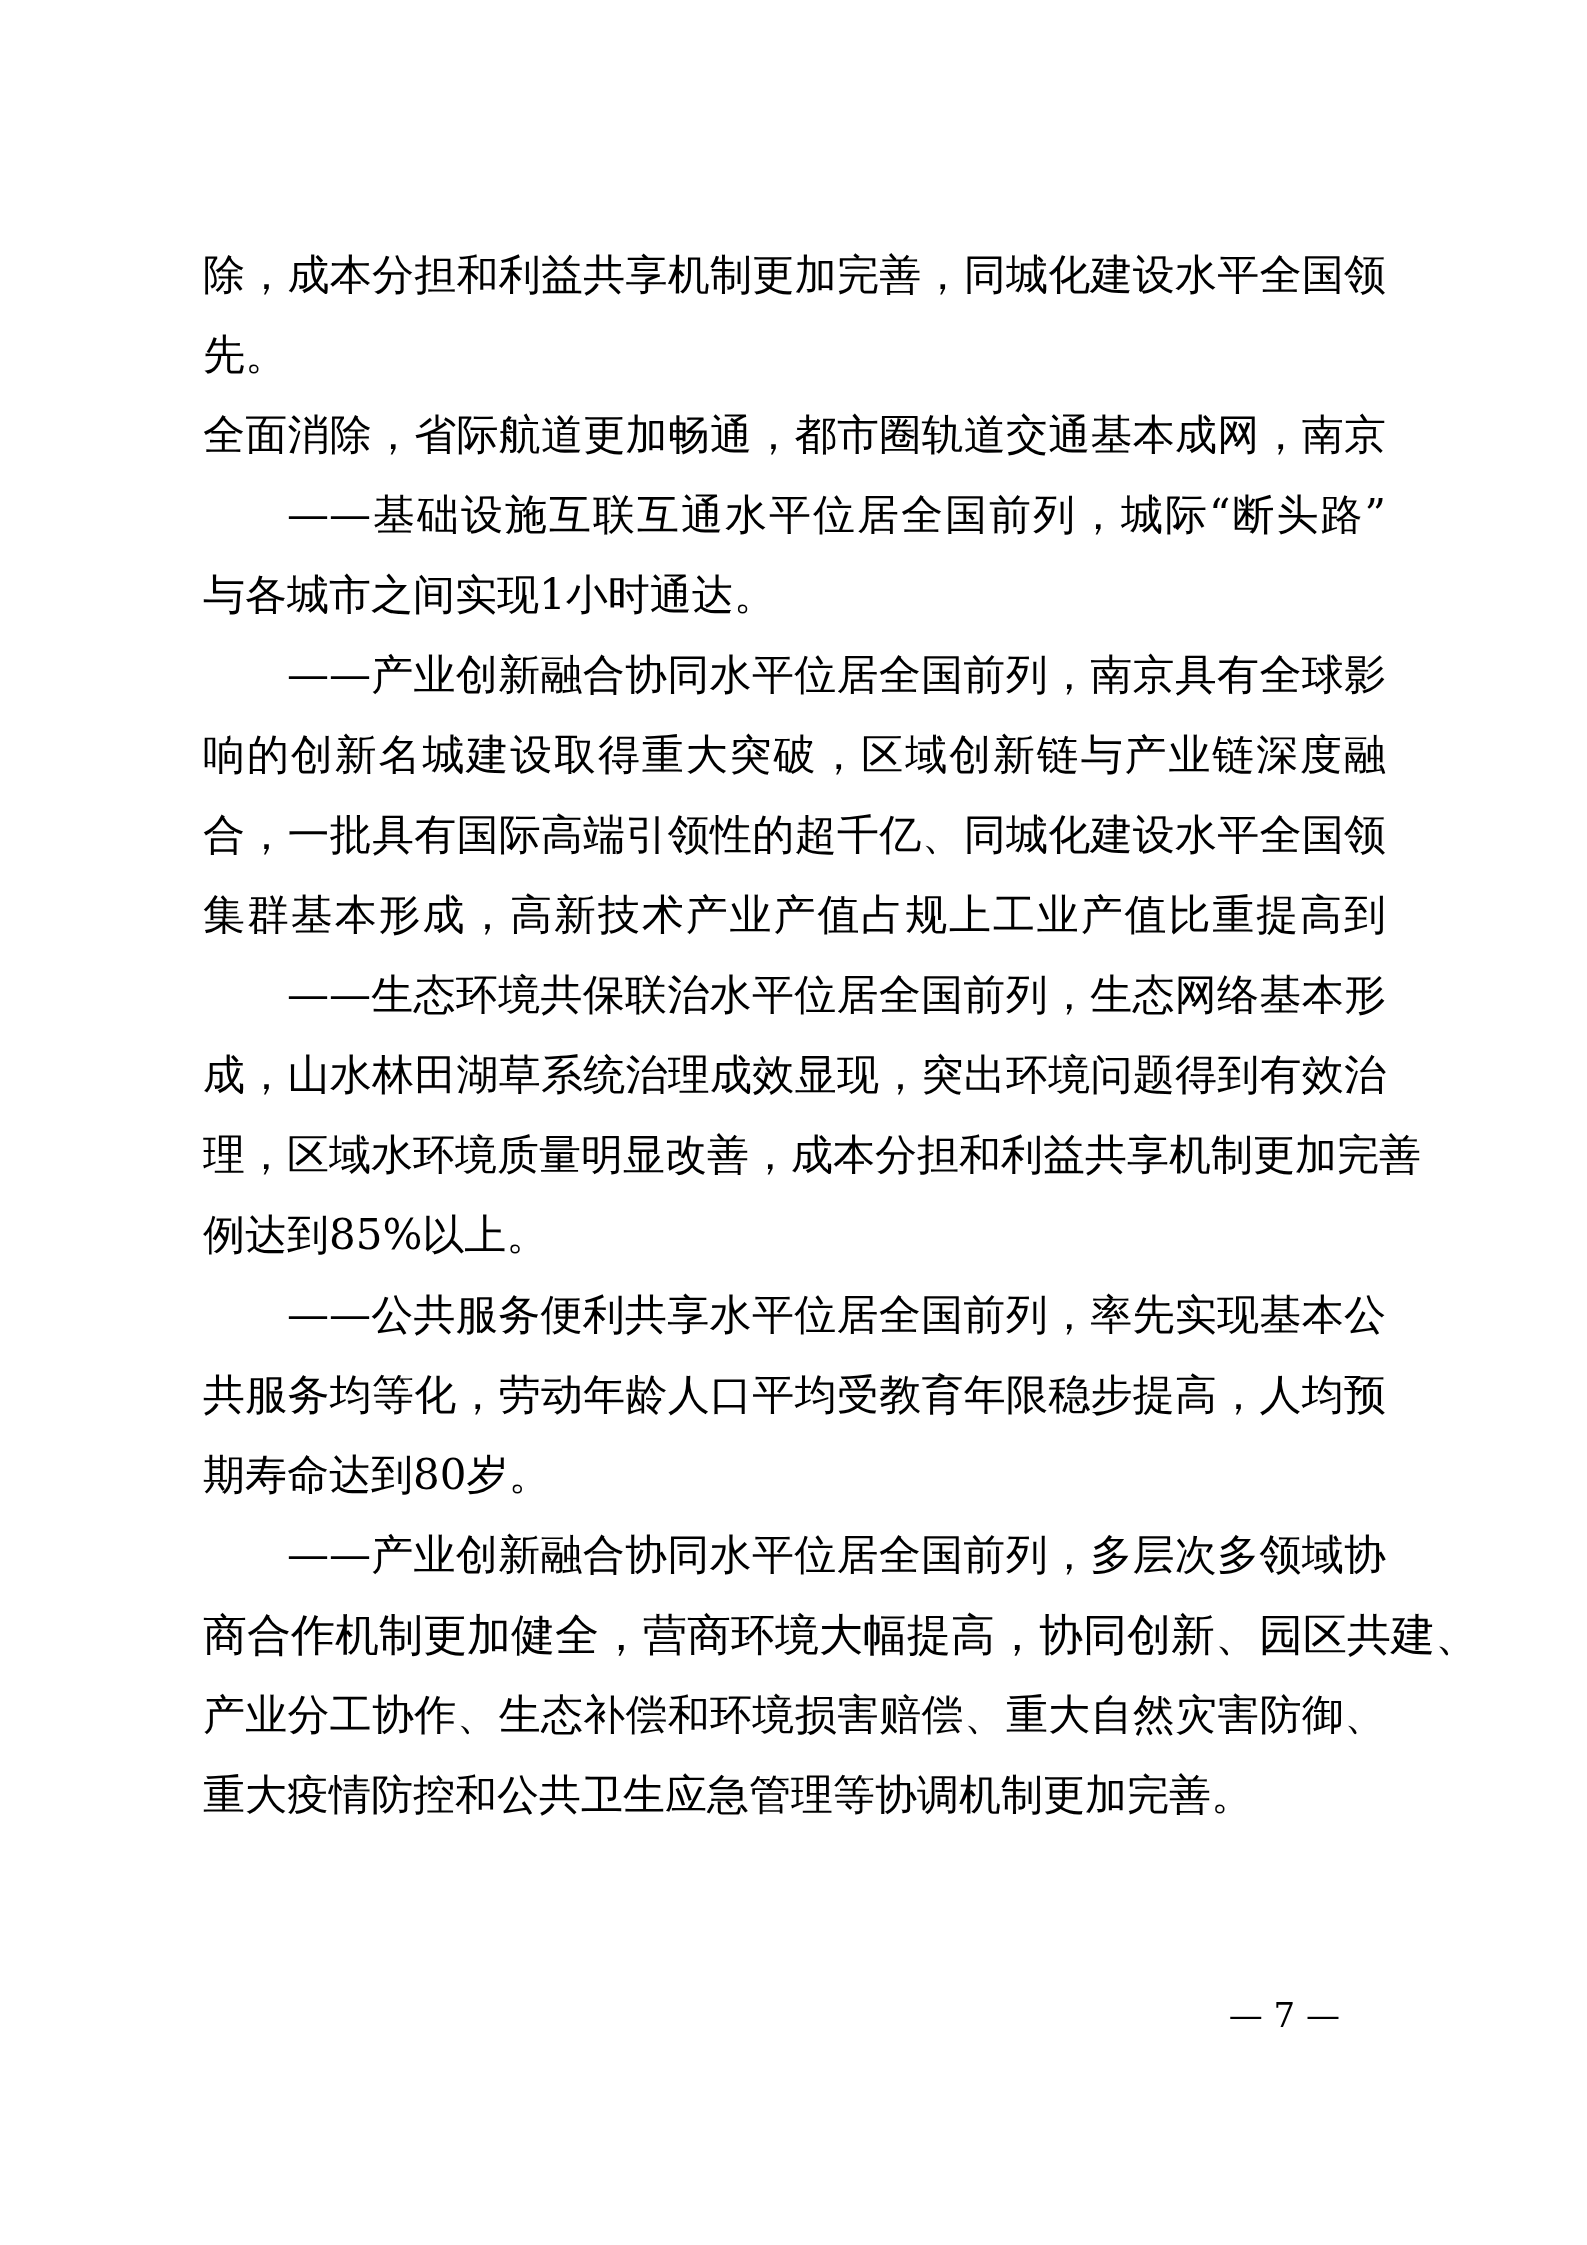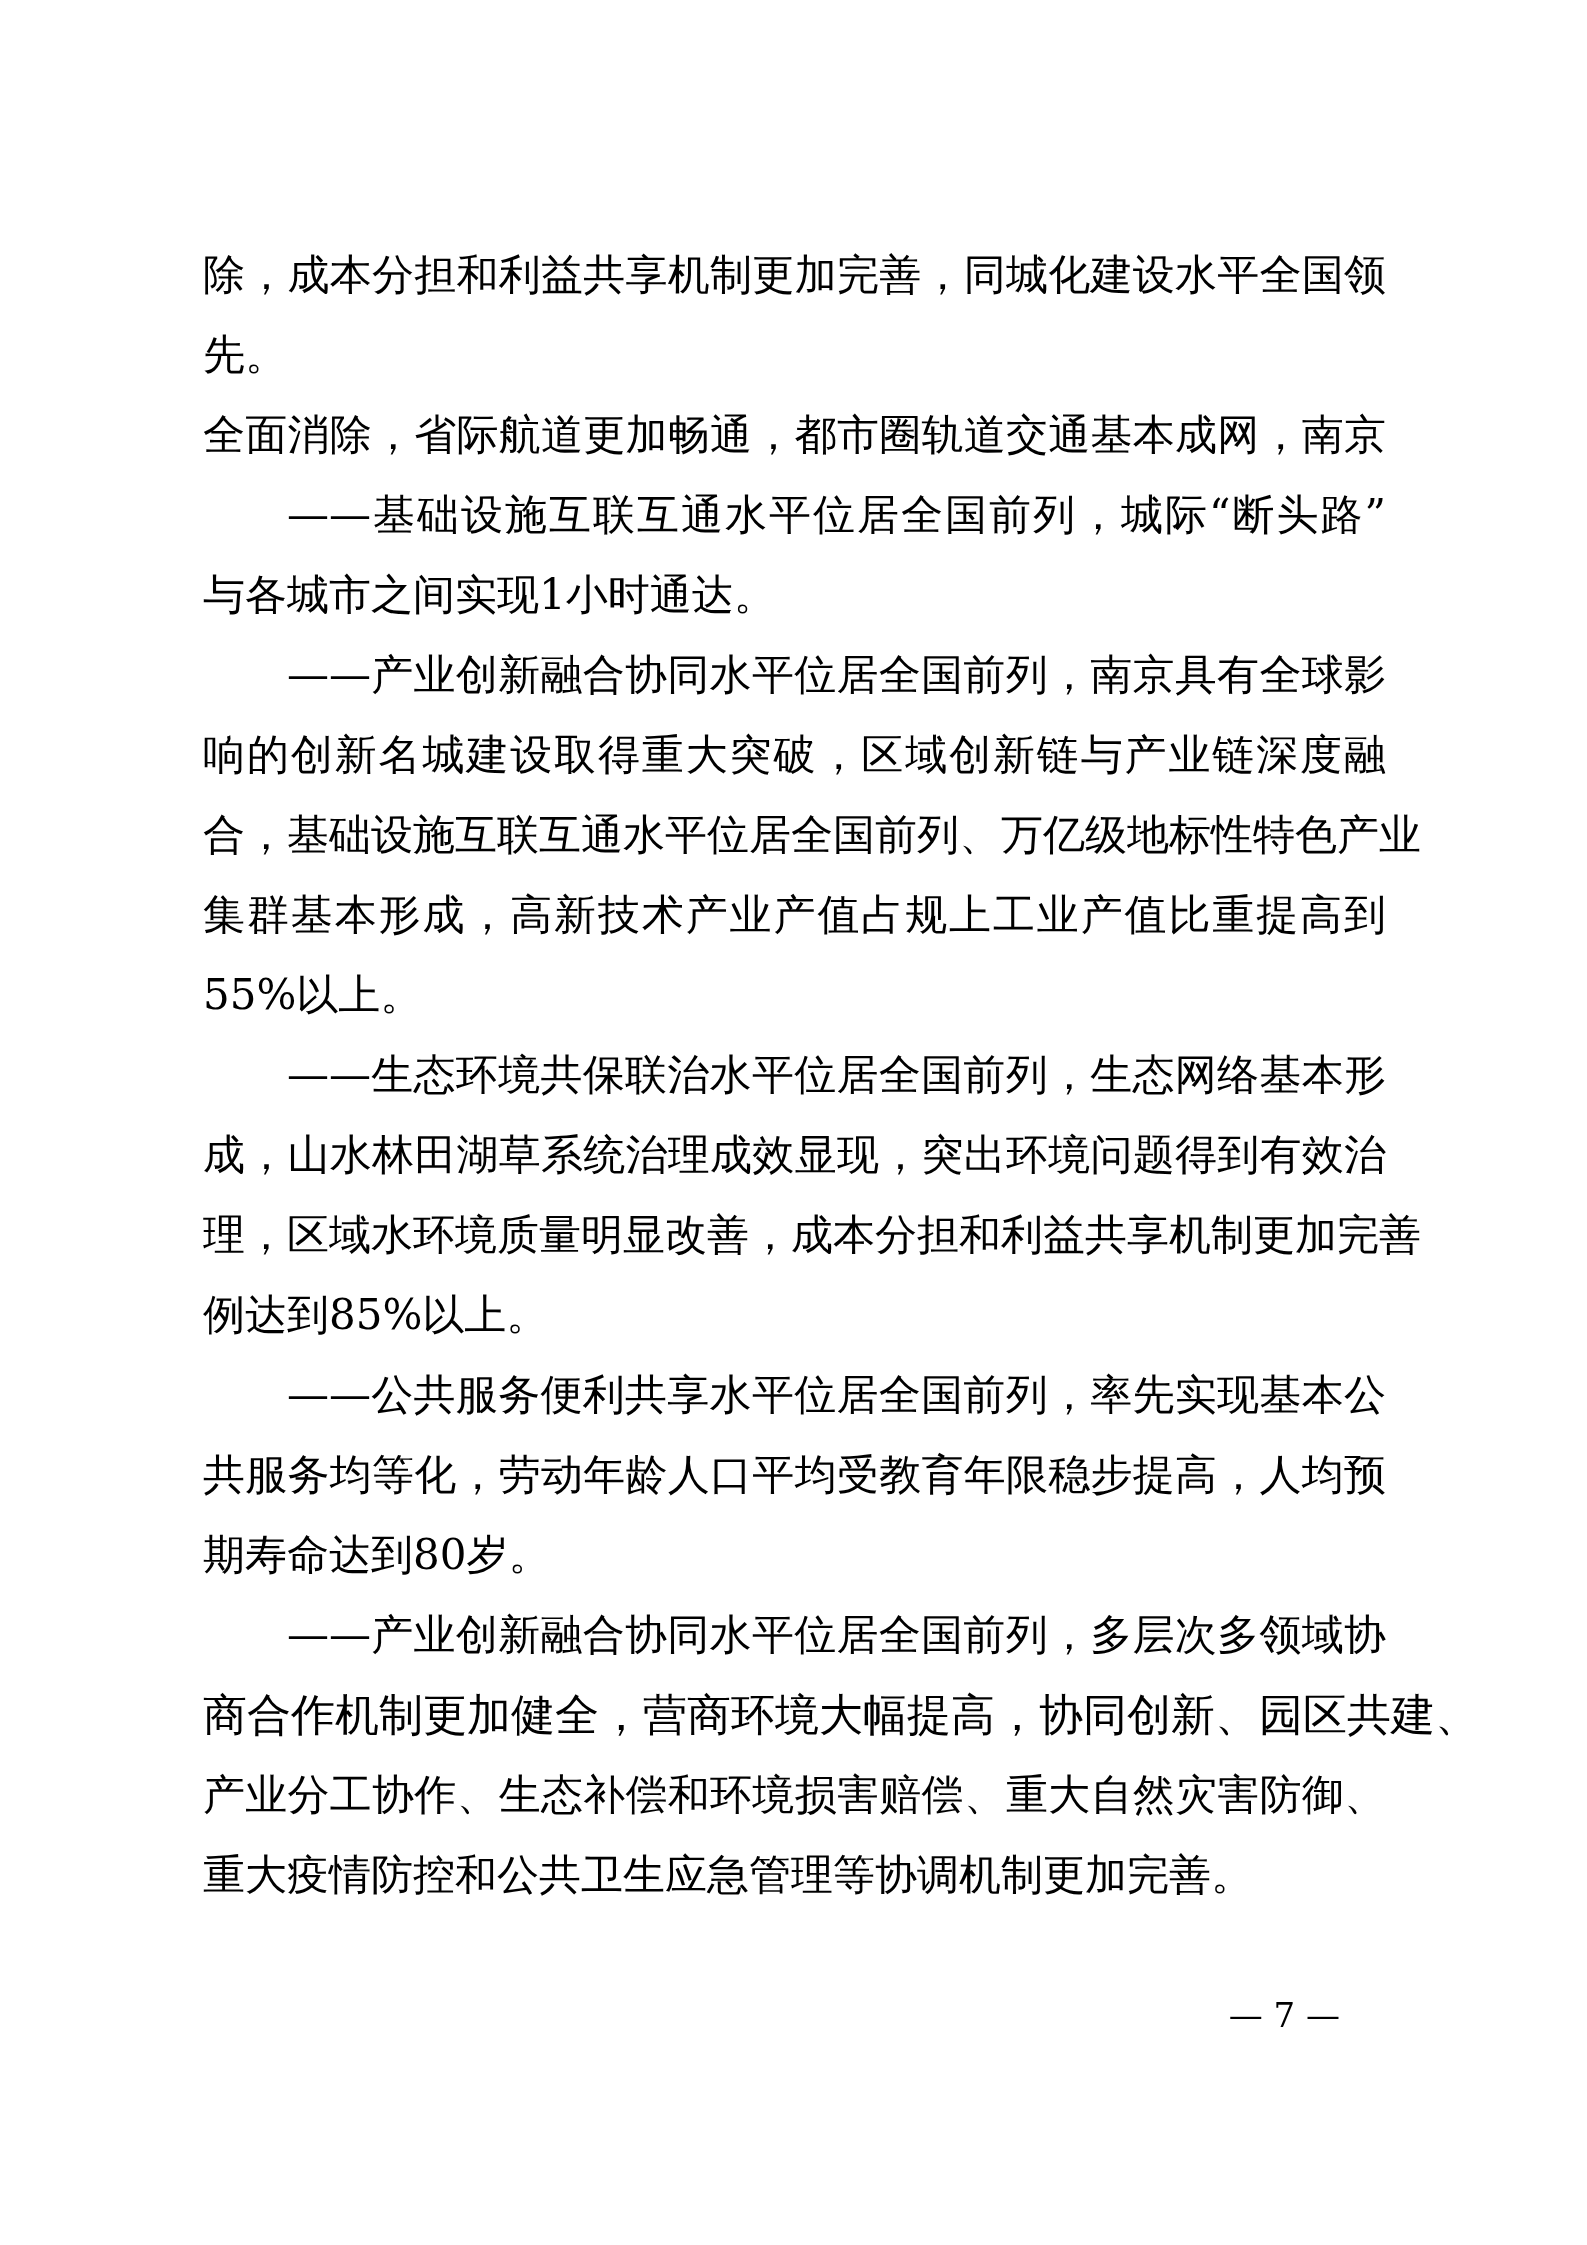--- a/index.html
+++ b/index.html
@@ -54,23 +54,22 @@
 <body>
 
 <main class="text-block">
   <div class="ln">除，成本分担和利益共享机制更加完善，同城化建设水平全国领</div>
   <div class="ln end">先。</div>
   <div class="ln">全面消除，省际航道更加畅通，都市圈轨道交通基本成网，南京</div>
   <div class="ln ind">——基础设施互联互通水平位居全国前列，城际“断头路”</div>
   <div class="ln end">与各城市之间实现1小时通达。</div>
   <div class="ln ind">——产业创新融合协同水平位居全国前列，南京具有全球影</div>
   <div class="ln">响的创新名城建设取得重大突破，区域创新链与产业链深度融</div>
-  <div class="ln">合，基础设施互联互通水平位居全国前列、万亿级地标性特色产业</div>
+  <div class="ln">合，一批具有国际高端引领性的超千亿、同城化建设水平全国领</div>
   <div class="ln">集群基本形成，高新技术产业产值占规上工业产值比重提高到</div>
-  <div class="ln end">55%以上。</div>
   <div class="ln ind">——生态环境共保联治水平位居全国前列，生态网络基本形</div>
   <div class="ln">成，山水林田湖草系统治理成效显现，突出环境问题得到有效治</div>
   <div class="ln">理，区域水环境质量明显改善，成本分担和利益共享机制更加完善</div>
   <div class="ln end">例达到85%以上。</div>
   <div class="ln ind">——公共服务便利共享水平位居全国前列，率先实现基本公</div>
   <div class="ln">共服务均等化，劳动年龄人口平均受教育年限稳步提高，人均预</div>
   <div class="ln end">期寿命达到80岁。</div>
   <div class="ln ind">——产业创新融合协同水平位居全国前列，多层次多领域协</div>
   <div class="ln tight">商合作机制更加健全，营商环境大幅提高，协同创新、园区共建、</div>
   <div class="ln">产业分工协作、生态补偿和环境损害赔偿、重大自然灾害防御、</div>

